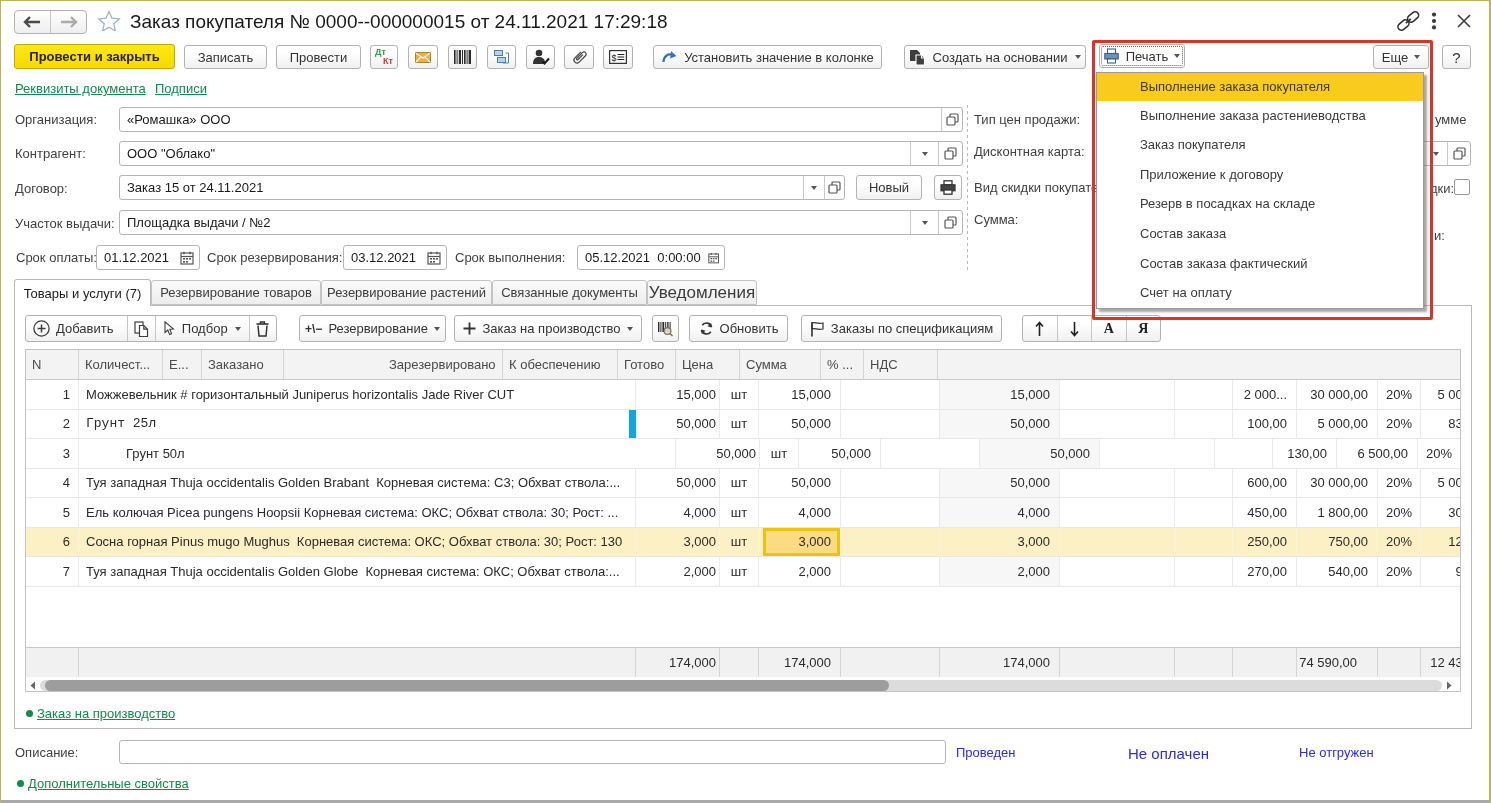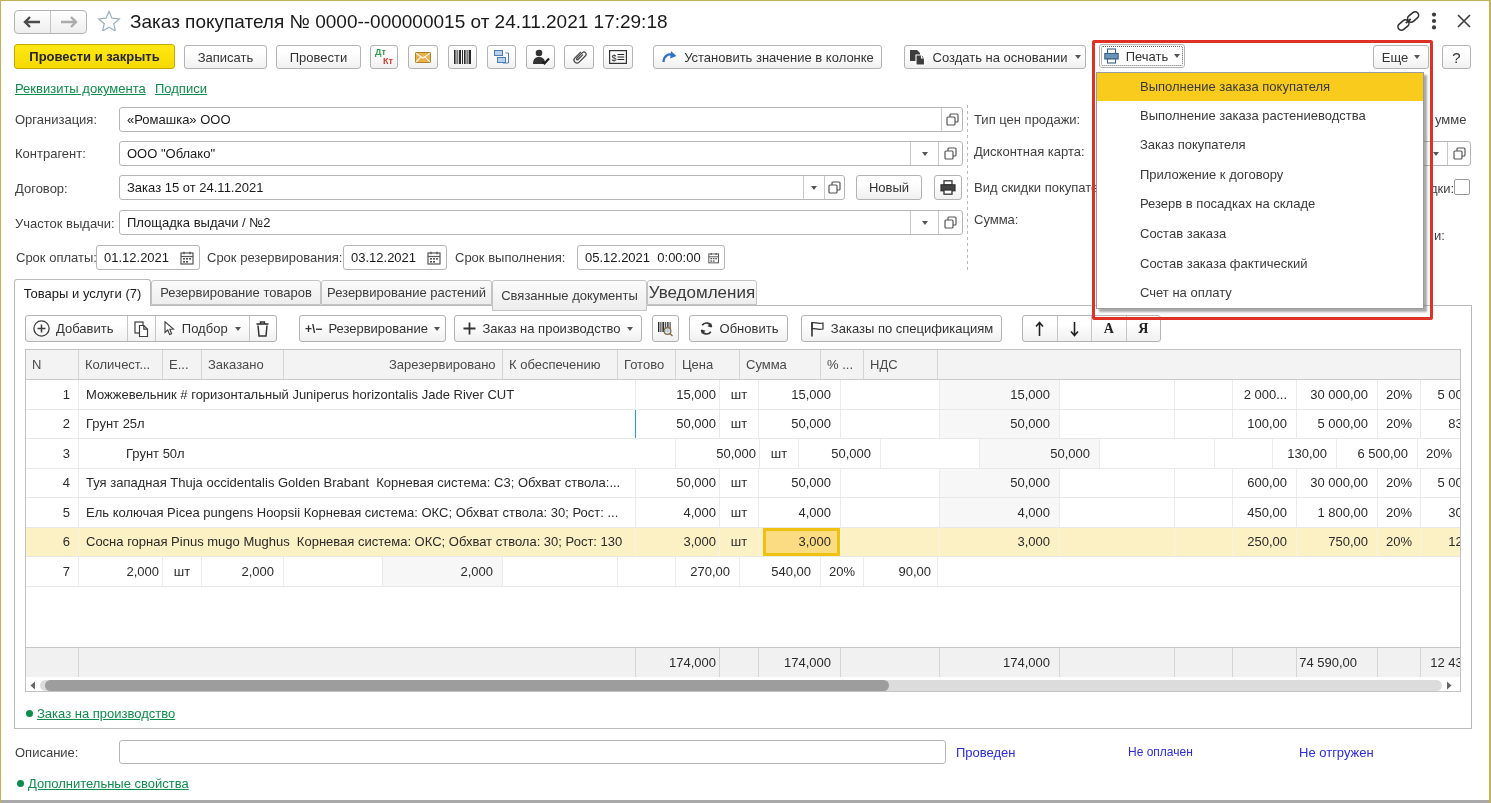--- a/index.html
+++ b/index.html
@@ -277,21 +277,21 @@
       </svg>
     </div>
 </div>
 <div class="lbl" style="left:1429px;top:180px">дки:</div>
 <div class="abs" style="left:1453px;top:178px;width:16px;height:16px;border:1px solid #999;border-radius:2px;background:#fff"></div>
 <div class="lbl" style="left:1433px;top:227px">и:</div>
 
 <div class="abs" style="left:13px;top:304px;width:1458px;height:424px;border:1px solid #b9b9b9"></div>
 <div class="abs" style="left:150px;top:279px;width:170px;height:25px;border:1px solid #c3c3c3;border-radius:3px 3px 0 0;background:linear-gradient(#fbfbfb,#ededed);font-size:13px;color:#3c3c3c;display:flex;align-items:center;justify-content:center">Резервирование товаров</div>
 <div class="abs" style="left:320px;top:279px;width:171px;height:25px;border:1px solid #c3c3c3;border-radius:3px 3px 0 0;background:linear-gradient(#fbfbfb,#ededed);font-size:13px;color:#3c3c3c;display:flex;align-items:center;justify-content:center">Резервирование растений</div>
-<div class="abs" style="left:491px;top:279px;width:155px;height:31px;border:1px solid #c3c3c3;border-radius:3px 3px 0 0;background:linear-gradient(#fbfbfb,#ededed);font-size:13px;color:#3c3c3c;display:flex;align-items:center;justify-content:center">Связанные документы</div>
+<div class="abs" style="left:491px;top:279px;width:155px;height:25px;border:1px solid #c3c3c3;border-radius:3px 3px 0 0;background:linear-gradient(#fbfbfb,#ededed);font-size:13px;color:#3c3c3c;display:flex;align-items:center;justify-content:center">Связанные документы</div>
 <div class="abs" style="left:646px;top:279px;width:110px;height:25px;border:1px solid #c3c3c3;border-radius:3px 3px 0 0;background:linear-gradient(#fbfbfb,#ededed);font-size:17px;color:#3c3c3c;display:flex;align-items:center;justify-content:center">Уведомления</div>
 <div class="abs" style="left:13px;top:278px;width:137px;height:27px;border:1px solid #b9b9b9;border-bottom:none;border-radius:3px 3px 0 0;background:#fff;font-size:13px;color:#1a1a1a;display:flex;align-items:center;justify-content:center">Товары и услуги (7)</div>
 
 <div class="abs" style="left:24px;top:314px;height:27px;width:252px;border:1px solid #b3b3b3;border-radius:3px;background:linear-gradient(#fff 30%,#f0f0f0);display:flex;align-items:center;font-size:13px;color:#333">
  <div style="display:flex;align-items:center;padding:0 14px 0 7px;height:100%;border-right:1px solid #c6c6c6">
   <svg width="17" height="17" viewBox="0 0 17 17" style="margin-right:6px">
         <circle cx="8.5" cy="8.5" r="7.6" fill="none" stroke="#3d3d3d" stroke-width="1.3"></circle>
         <path d="M8.5 4.5 V12.5 M4.5 8.5 H12.5" stroke="#3d3d3d" stroke-width="1.5"></path>
       </svg>
   Добавить
@@ -396,21 +396,21 @@
       <div style="flex:0 0 120px;width:120px;display:flex;align-items:center;overflow:hidden;white-space:nowrap;justify-content:flex-end;padding-right:9px;border-right:1px solid #ebebeb;background:#f7f7f7;">15,000</div>
       <div style="flex:0 0 115px;width:115px;display:flex;align-items:center;overflow:hidden;white-space:nowrap;justify-content:flex-end;padding-right:9px;border-right:1px solid #ebebeb;"></div>
       <div style="flex:0 0 58px;width:58px;display:flex;align-items:center;overflow:hidden;white-space:nowrap;justify-content:flex-end;padding-right:9px;border-right:1px solid #ebebeb;"></div>
       <div style="flex:0 0 64px;width:64px;display:flex;align-items:center;overflow:hidden;white-space:nowrap;justify-content:flex-end;padding-right:9px;border-right:1px solid #ebebeb;">2 000...</div>
       <div style="flex:0 0 81px;width:81px;display:flex;align-items:center;overflow:hidden;white-space:nowrap;justify-content:flex-end;padding-right:9px;border-right:1px solid #ebebeb;">30 000,00</div>
       <div style="flex:0 0 43px;width:43px;display:flex;align-items:center;overflow:hidden;white-space:nowrap;justify-content:center;border-right:1px solid #ebebeb;">20%</div>
       <div style="flex:0 0 74px;width:74px;display:flex;align-items:center;overflow:hidden;white-space:nowrap;justify-content:flex-end;padding-right:6px;border-right:1px solid #ebebeb;">5 000,00</div>
     </div>
     <div style="display:flex;height:29.5px;color:#2b2b2b;border-bottom:1px solid #e8e8e8;">
       <div style="flex:0 0 53px;width:53px;display:flex;align-items:center;overflow:hidden;white-space:nowrap;justify-content:flex-end;padding-right:8px;border-right:1px solid #ebebeb;">2</div>
-      <div style="flex:0 0 557px;width:557px;display:flex;align-items:center;overflow:hidden;white-space:nowrap;padding-left:7px;border-right:1px solid #0ea5e9;">Грунт 25л</div>
+      <div style="flex:0 0 557px;width:557px;display:flex;align-items:center;overflow:hidden;white-space:nowrap;padding-left:7px;border-right:7px solid #0ea5e9;font-family:Liberation Mono, monospace;">Грунт 25л</div>
       <div style="flex:0 0 84px;width:84px;display:flex;align-items:center;overflow:hidden;white-space:nowrap;justify-content:flex-end;padding-right:3px;border-right:1px solid #ebebeb;">50,000</div>
       <div style="flex:0 0 39px;width:39px;display:flex;align-items:center;overflow:hidden;white-space:nowrap;justify-content:center;border-right:1px solid #ebebeb;">шт</div>
       <div style="flex:0 0 82px;width:82px;display:flex;align-items:center;overflow:hidden;white-space:nowrap;justify-content:flex-end;padding-right:9px;border-right:1px solid #ebebeb;">50,000</div>
       <div style="flex:0 0 99px;width:99px;display:flex;align-items:center;overflow:hidden;white-space:nowrap;justify-content:flex-end;padding-right:9px;border-right:1px solid #ebebeb;"></div>
       <div style="flex:0 0 120px;width:120px;display:flex;align-items:center;overflow:hidden;white-space:nowrap;justify-content:flex-end;padding-right:9px;border-right:1px solid #ebebeb;background:#f7f7f7;">50,000</div>
       <div style="flex:0 0 115px;width:115px;display:flex;align-items:center;overflow:hidden;white-space:nowrap;justify-content:flex-end;padding-right:9px;border-right:1px solid #ebebeb;"></div>
       <div style="flex:0 0 58px;width:58px;display:flex;align-items:center;overflow:hidden;white-space:nowrap;justify-content:flex-end;padding-right:9px;border-right:1px solid #ebebeb;"></div>
       <div style="flex:0 0 64px;width:64px;display:flex;align-items:center;overflow:hidden;white-space:nowrap;justify-content:flex-end;padding-right:9px;border-right:1px solid #ebebeb;">100,00</div>
       <div style="flex:0 0 81px;width:81px;display:flex;align-items:center;overflow:hidden;white-space:nowrap;justify-content:flex-end;padding-right:9px;border-right:1px solid #ebebeb;">5 000,00</div>
       <div style="flex:0 0 43px;width:43px;display:flex;align-items:center;overflow:hidden;white-space:nowrap;justify-content:center;border-right:1px solid #ebebeb;">20%</div>
@@ -473,20 +473,21 @@
       <div style="flex:0 0 120px;width:120px;display:flex;align-items:center;overflow:hidden;white-space:nowrap;justify-content:flex-end;padding-right:9px;border-right:1px solid #f8f4e2;">3,000</div>
       <div style="flex:0 0 115px;width:115px;display:flex;align-items:center;overflow:hidden;white-space:nowrap;justify-content:flex-end;padding-right:9px;border-right:1px solid #f8f4e2;"></div>
       <div style="flex:0 0 58px;width:58px;display:flex;align-items:center;overflow:hidden;white-space:nowrap;justify-content:flex-end;padding-right:9px;border-right:1px solid #f8f4e2;"></div>
       <div style="flex:0 0 64px;width:64px;display:flex;align-items:center;overflow:hidden;white-space:nowrap;justify-content:flex-end;padding-right:9px;border-right:1px solid #f8f4e2;">250,00</div>
       <div style="flex:0 0 81px;width:81px;display:flex;align-items:center;overflow:hidden;white-space:nowrap;justify-content:flex-end;padding-right:9px;border-right:1px solid #f8f4e2;">750,00</div>
       <div style="flex:0 0 43px;width:43px;display:flex;align-items:center;overflow:hidden;white-space:nowrap;justify-content:center;border-right:1px solid #f8f4e2;">20%</div>
       <div style="flex:0 0 74px;width:74px;display:flex;align-items:center;overflow:hidden;white-space:nowrap;justify-content:flex-end;padding-right:6px;border-right:1px solid #f8f4e2;">125,00</div>
     </div>
     <div style="display:flex;height:29.5px;color:#2b2b2b;border-bottom:1px solid #e8e8e8;">
       <div style="flex:0 0 53px;width:53px;display:flex;align-items:center;overflow:hidden;white-space:nowrap;justify-content:flex-end;padding-right:8px;border-right:1px solid #ebebeb;">7</div>
+      <div style="flex:0 0 557px;width:557px;display:flex;align-items:center;overflow:hidden;white-space:nowrap;padding-left:7px;border-right:1px solid #ebebeb;">Туя западная Thuja occidentalis Golden Globe&nbsp; Корневая система: ОКС; Обхват ствола:...</div>
       <div style="flex:0 0 84px;width:84px;display:flex;align-items:center;overflow:hidden;white-space:nowrap;justify-content:flex-end;padding-right:3px;border-right:1px solid #ebebeb;">2,000</div>
       <div style="flex:0 0 39px;width:39px;display:flex;align-items:center;overflow:hidden;white-space:nowrap;justify-content:center;border-right:1px solid #ebebeb;">шт</div>
       <div style="flex:0 0 82px;width:82px;display:flex;align-items:center;overflow:hidden;white-space:nowrap;justify-content:flex-end;padding-right:9px;border-right:1px solid #ebebeb;">2,000</div>
       <div style="flex:0 0 99px;width:99px;display:flex;align-items:center;overflow:hidden;white-space:nowrap;justify-content:flex-end;padding-right:9px;border-right:1px solid #ebebeb;"></div>
       <div style="flex:0 0 120px;width:120px;display:flex;align-items:center;overflow:hidden;white-space:nowrap;justify-content:flex-end;padding-right:9px;border-right:1px solid #ebebeb;background:#f7f7f7;">2,000</div>
       <div style="flex:0 0 115px;width:115px;display:flex;align-items:center;overflow:hidden;white-space:nowrap;justify-content:flex-end;padding-right:9px;border-right:1px solid #ebebeb;"></div>
       <div style="flex:0 0 58px;width:58px;display:flex;align-items:center;overflow:hidden;white-space:nowrap;justify-content:flex-end;padding-right:9px;border-right:1px solid #ebebeb;"></div>
       <div style="flex:0 0 64px;width:64px;display:flex;align-items:center;overflow:hidden;white-space:nowrap;justify-content:flex-end;padding-right:9px;border-right:1px solid #ebebeb;">270,00</div>
       <div style="flex:0 0 81px;width:81px;display:flex;align-items:center;overflow:hidden;white-space:nowrap;justify-content:flex-end;padding-right:9px;border-right:1px solid #ebebeb;">540,00</div>
       <div style="flex:0 0 43px;width:43px;display:flex;align-items:center;overflow:hidden;white-space:nowrap;justify-content:center;border-right:1px solid #ebebeb;">20%</div>
@@ -520,21 +521,21 @@
  <svg width="8" height="9" viewBox="0 0 8 9" style="margin-left:3px">
       <path d="M2 0.5 L6.5 4.5 L2 8.5 Z" fill="#666"></path>
     </svg>
 </div>
 
 <div class="glink" style="left:36px;top:705px">Заказ на производство</div>
 <div class="abs" style="left:25px;top:709px;width:7px;height:7px;border-radius:50%;background:#0d8c4c"></div>
 <div class="lbl" style="left:14px;top:744px">Описание:</div>
 <div class="inp" style="left:118px;top:739px;width:827px;height:24px"></div>
 <div class="abs" style="left:955px;top:744px;font-size:13px;color:#2b2be0">Проведен</div>
-<div class="abs" style="left:1127px;top:744px;font-size:12px;color:#2b2be0">Не оплачен</div>
+<div class="abs" style="left:1127px;top:744px;font-size:15px;color:#2b2be0">Не оплачен</div>
 <div class="abs" style="left:1298px;top:744px;font-size:13px;color:#2b2be0">Не отгружен</div>
 <div class="glink" style="left:27px;top:775px">Дополнительные свойства</div>
 <div class="abs" style="left:16px;top:779px;width:7px;height:7px;border-radius:50%;background:#0d8c4c"></div>
 <div class="abs" style="left:0px;top:799px;width:1489px;height:4px;background:#a9a9a9"></div>
 
 <div class="abs" style="left:1095px;top:71px;width:328px;height:237px;background:#fff;border:1px solid #9b9b9b;box-shadow:3px 3px 2px rgba(110,110,110,0.6);z-index:50">
  <div class="mi" style="background:#f9cb1d;height:27.5px">Выполнение заказа покупателя</div>
  <div class="mi">Выполнение заказа растениеводства</div>
  <div class="mi">Заказ покупателя</div>
  <div class="mi">Приложение к договору</div>

